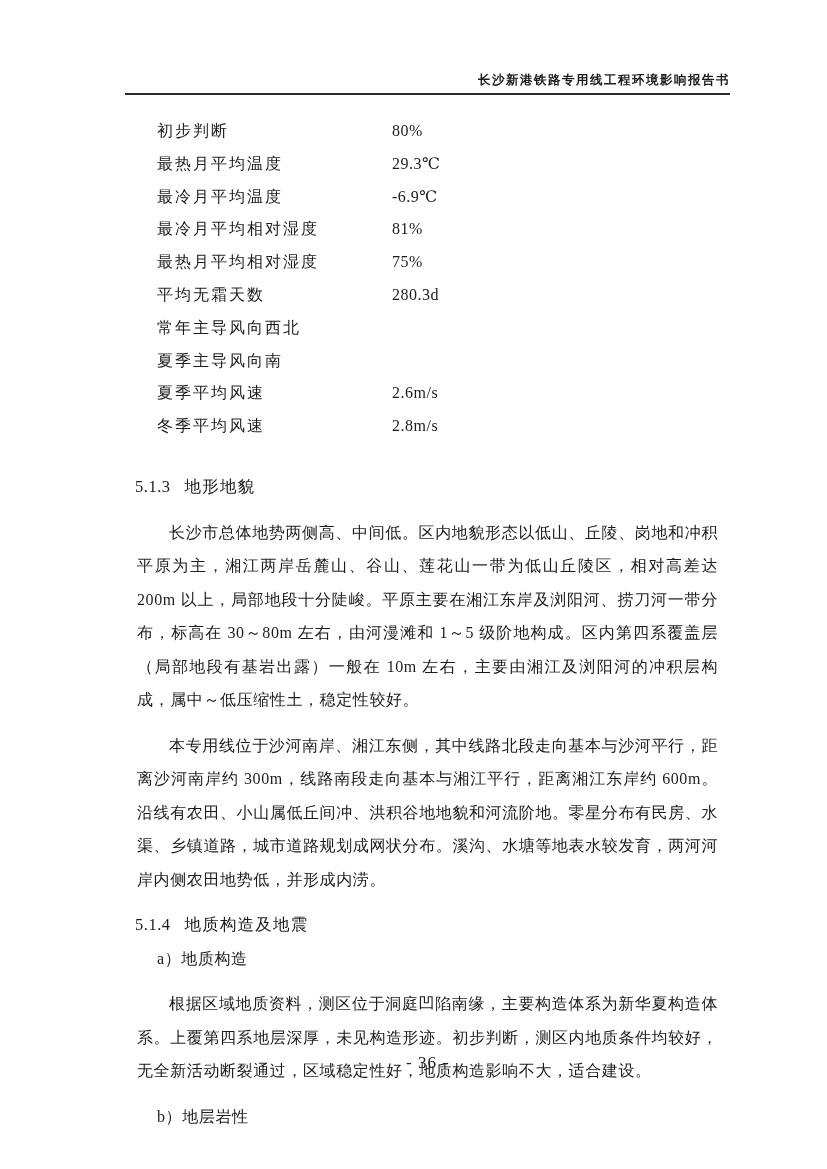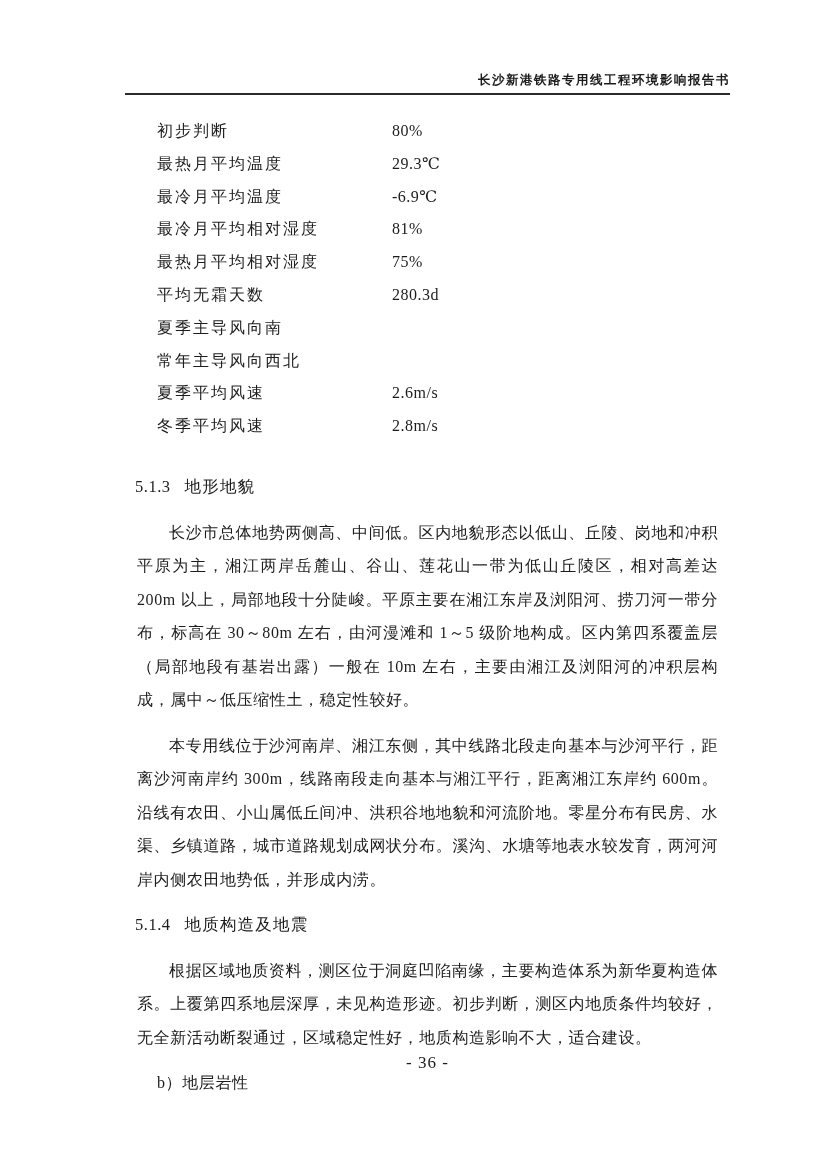--- a/index.html
+++ b/index.html
@@ -132,25 +132,25 @@
     </div>
     <div class="climate-row">
       <span class="climate-label">最热月平均相对湿度</span>
       <span class="climate-value">75%</span>
     </div>
     <div class="climate-row">
       <span class="climate-label">平均无霜天数</span>
       <span class="climate-value">280.3d</span>
     </div>
     <div class="climate-row">
-      <span class="climate-label">夏季主导风向南</span>
+      <span class="climate-label">常年主导风向西北</span>
       <span class="climate-value"></span>
     </div>
     <div class="climate-row">
-      <span class="climate-label">常年主导风向西北</span>
+      <span class="climate-label">夏季主导风向南</span>
       <span class="climate-value"></span>
     </div>
     <div class="climate-row">
       <span class="climate-label">夏季平均风速</span>
       <span class="climate-value">2.6m/s</span>
     </div>
     <div class="climate-row">
       <span class="climate-label">冬季平均风速</span>
       <span class="climate-value">2.8m/s</span>
     </div>
@@ -163,20 +163,21 @@
     </div>
 
     <p class="para">长沙市总体地势两侧高、中间低。区内地貌形态以低山、丘陵、岗地和冲积平原为主，湘江两岸岳麓山、谷山、莲花山一带为低山丘陵区，相对高差达 200m 以上，局部地段十分陡峻。平原主要在湘江东岸及浏阳河、捞刀河一带分布，标高在 30～80m 左右，由河漫滩和 1～5 级阶地构成。区内第四系覆盖层（局部地段有基岩出露）一般在 10m 左右，主要由湘江及浏阳河的冲积层构成，属中～低压缩性土，稳定性较好。</p>
 
     <p class="para">本专用线位于沙河南岸、湘江东侧，其中线路北段走向基本与沙河平行，距离沙河南岸约 300m，线路南段走向基本与湘江平行，距离湘江东岸约 600m。沿线有农田、小山属低丘间冲、洪积谷地地貌和河流阶地。零星分布有民房、水渠、乡镇道路，城市道路规划成网状分布。溪沟、水塘等地表水较发育，两河河岸内侧农田地势低，并形成内涝。</p>
 
     <div class="sec-heading">
       <span class="sec-num">5.1.4</span><span class="sec-title">地质构造及地震</span>
     </div>
 
+    <p class="sub-label">a）地质构造</p>
 
     <p class="para">根据区域地质资料，测区位于洞庭凹陷南缘，主要构造体系为新华夏构造体系。上覆第四系地层深厚，未见构造形迹。初步判断，测区内地质条件均较好，无全新活动断裂通过，区域稳定性好，地质构造影响不大，适合建设。</p>
 
     <p class="sub-label">b）地层岩性</p>
 
   </div>
 
   <div class="footer">
     <span>- 36 -</span>
   </div>

